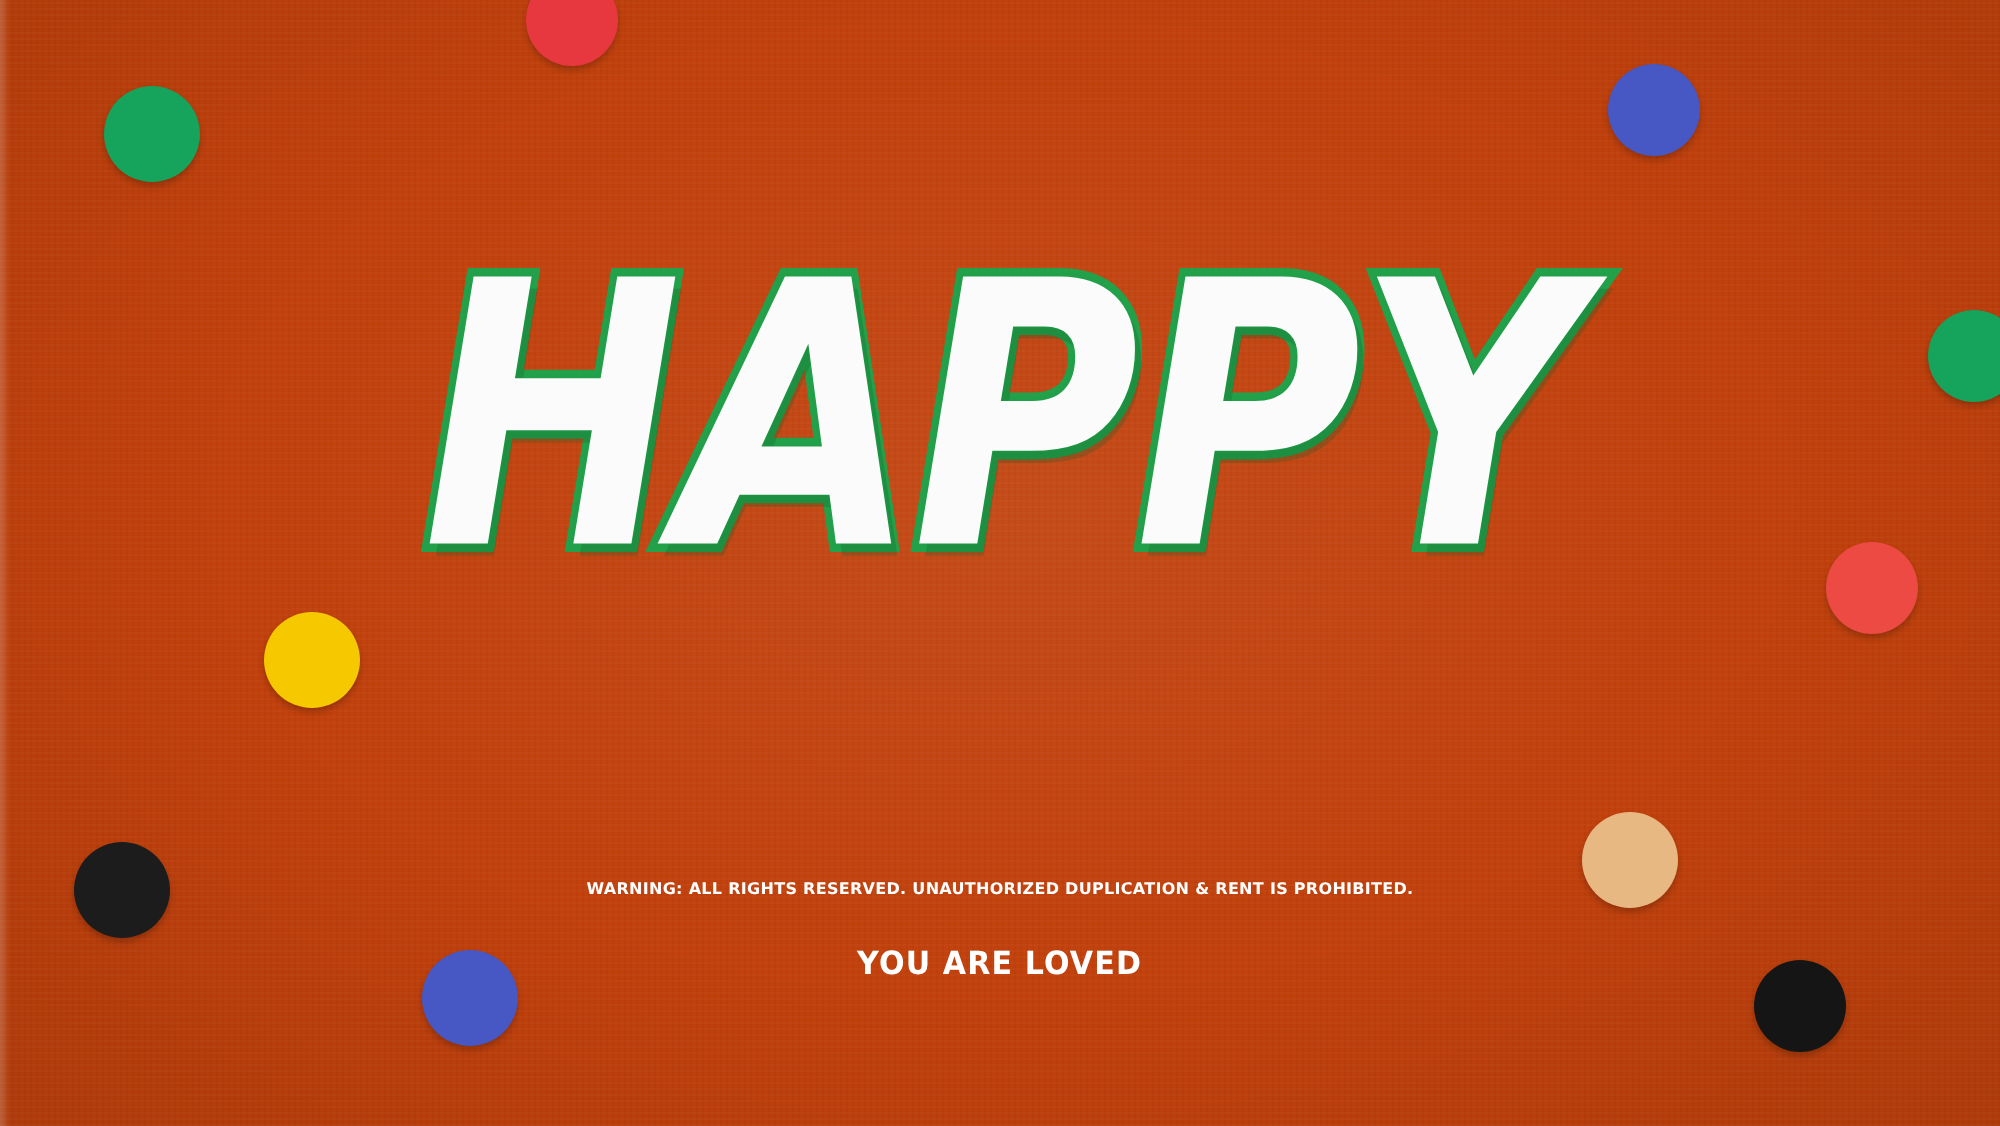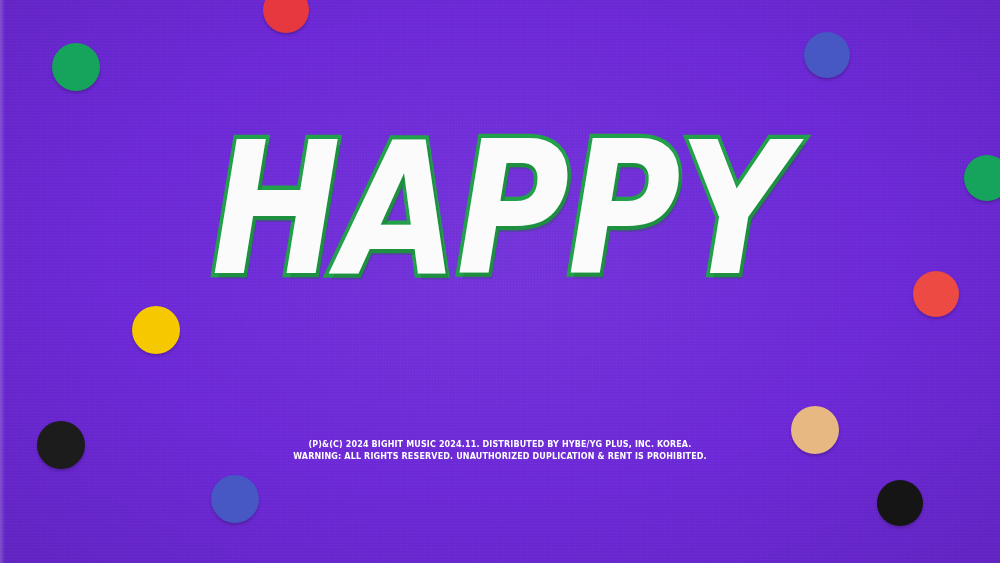--- a/index.html
+++ b/index.html
@@ -130,21 +130,21 @@
     font-family: "DejaVu Sans", sans-serif;
     font-weight: 700;
     font-size: 16px;
     letter-spacing: 0.6px;
     transform: scaleX(0.94);
   }
 </style>
 </head>
 <body style="background: rgb(16, 85, 245);">
 
-<div id="poster" style="background: #6d28d9;">
+<div id="poster" style="background: #c2410c;">
 
   <div class="texture"></div>
   <div class="edge-band"></div>
 
   <div class="confetti-layer">
       <div class="dot" style="left: 263px; top: -13px; width: 46px; height: 46px; background: rgb(232, 56, 63);"></div>
       <div class="dot" style="left: 52px; top: 43px; width: 48px; height: 48px; background: rgb(22, 163, 92);"></div>
       <div class="dot" style="left: 804px; top: 32px; width: 46px; height: 46px; background: rgb(71, 87, 196);"></div>
       <div class="dot" style="left: 964px; top: 155px; width: 46px; height: 46px; background: rgb(22, 163, 92);"></div>
       <div class="dot" style="left: 913px; top: 271px; width: 46px; height: 46px; background: rgb(236, 74, 66);"></div>
@@ -156,19 +156,21 @@
     </div>
 
   <div class="content">
 
     <div class="title-wrap">
       <span class="title">HAPPY</span>
     </div>
 
 
     <div class="legal">
-      <div>(P)&amp;(C) 2024 BIGHIT MUSIC 2024.11. DISTRIBUTED BY HYBE/YG PLUS, INC. KOREA.</div>
       <div>WARNING: ALL RIGHTS RESERVED. UNAUTHORIZED DUPLICATION &amp; RENT IS PROHIBITED.</div>
     </div>
 
+    <div class="tagline-wrap">
+      <span class="tagline">YOU ARE LOVED</span>
+    </div>
 
   </div>
 </div>
 
 </body></html>

